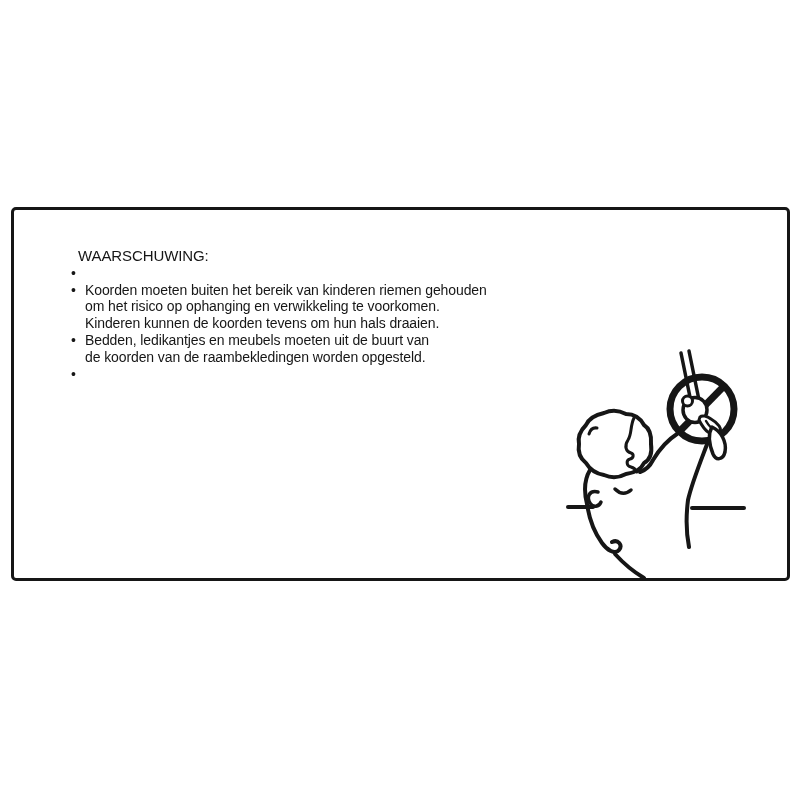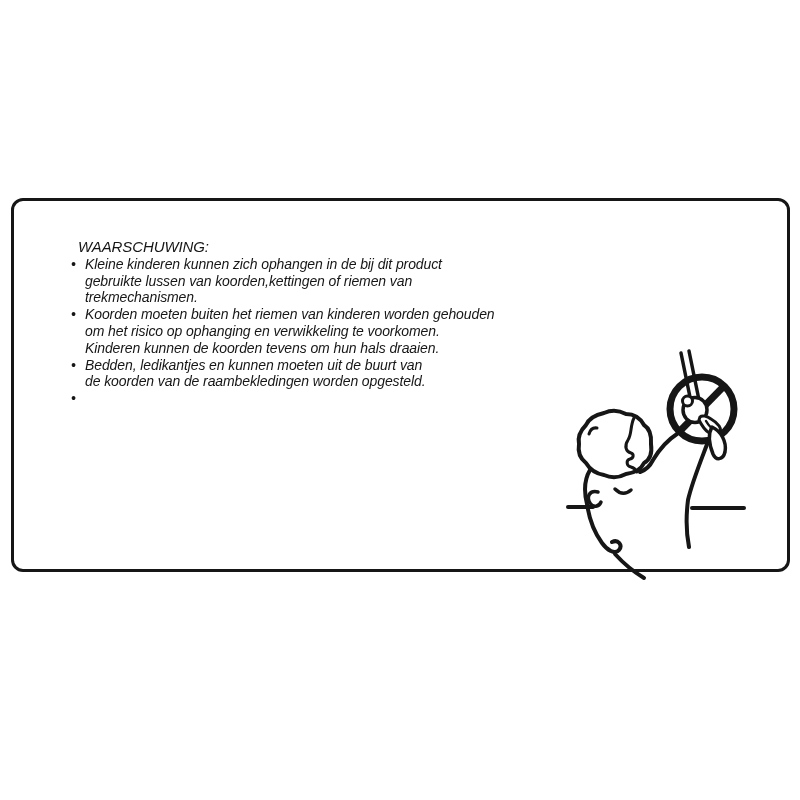--- a/index.html
+++ b/index.html
@@ -11,27 +11,26 @@
   .page {
     position: relative;
     width: 800px;
     height: 800px;
     background: var(--paper, #ffffff);
     overflow: hidden;
   }
   .label-box {
     position: absolute;
     left: 11px;
-    top: 198px;
+    top: 207px;
     width: 773px;
     height: 368px;
     border: 3px solid var(--border, #161616);
-    border-radius: 12px;
+    border-radius: 5px;
     background: var(--paper, #ffffff);
-    font-style: italic;
   }
   .text-block {
     position: absolute;
     left: 57px;
     top: 38px;
     width: 660px;
     color: var(--ink, #161616);
     font-size: 14px;
     line-height: 16.8px;
     letter-spacing: -0.1px;
@@ -71,33 +70,30 @@
 </head>
 <body>
 
 <div class="page">
   <div class="label-box">
     <div class="text-block">
       <div class="title">WAARSCHUWING:</div>
       <ul class="bullets">
         <li>
           <span class="glyph">•</span>
-          <span class="btext">Kleine kinderen kunnen zich ophangen in de bij dit product
-gebruikte lussen van koorden,kettingen of riemen van
-trekmechanismen.</span>
         </li>
         <li>
           <span class="glyph">•</span>
-          <span class="btext">Koorden moeten buiten het riemen van kinderen worden gehouden
+          <span class="btext">Koorden moeten buiten het bereik van kinderen riemen gehouden
 om het risico op ophanging en verwikkeling te voorkomen.
 Kinderen kunnen de koorden tevens om hun hals draaien.</span>
         </li>
         <li>
           <span class="glyph">•</span>
-          <span class="btext">Bedden, ledikantjes en kunnen moeten uit de buurt van
+          <span class="btext">Bedden, ledikantjes en meubels moeten uit de buurt van
 de koorden van de raambekledingen worden opgesteld.</span>
         </li>
         <li>
 
           <span class="glyph">•</span>
         </li>
       </ul>
     </div>
   </div>
 

